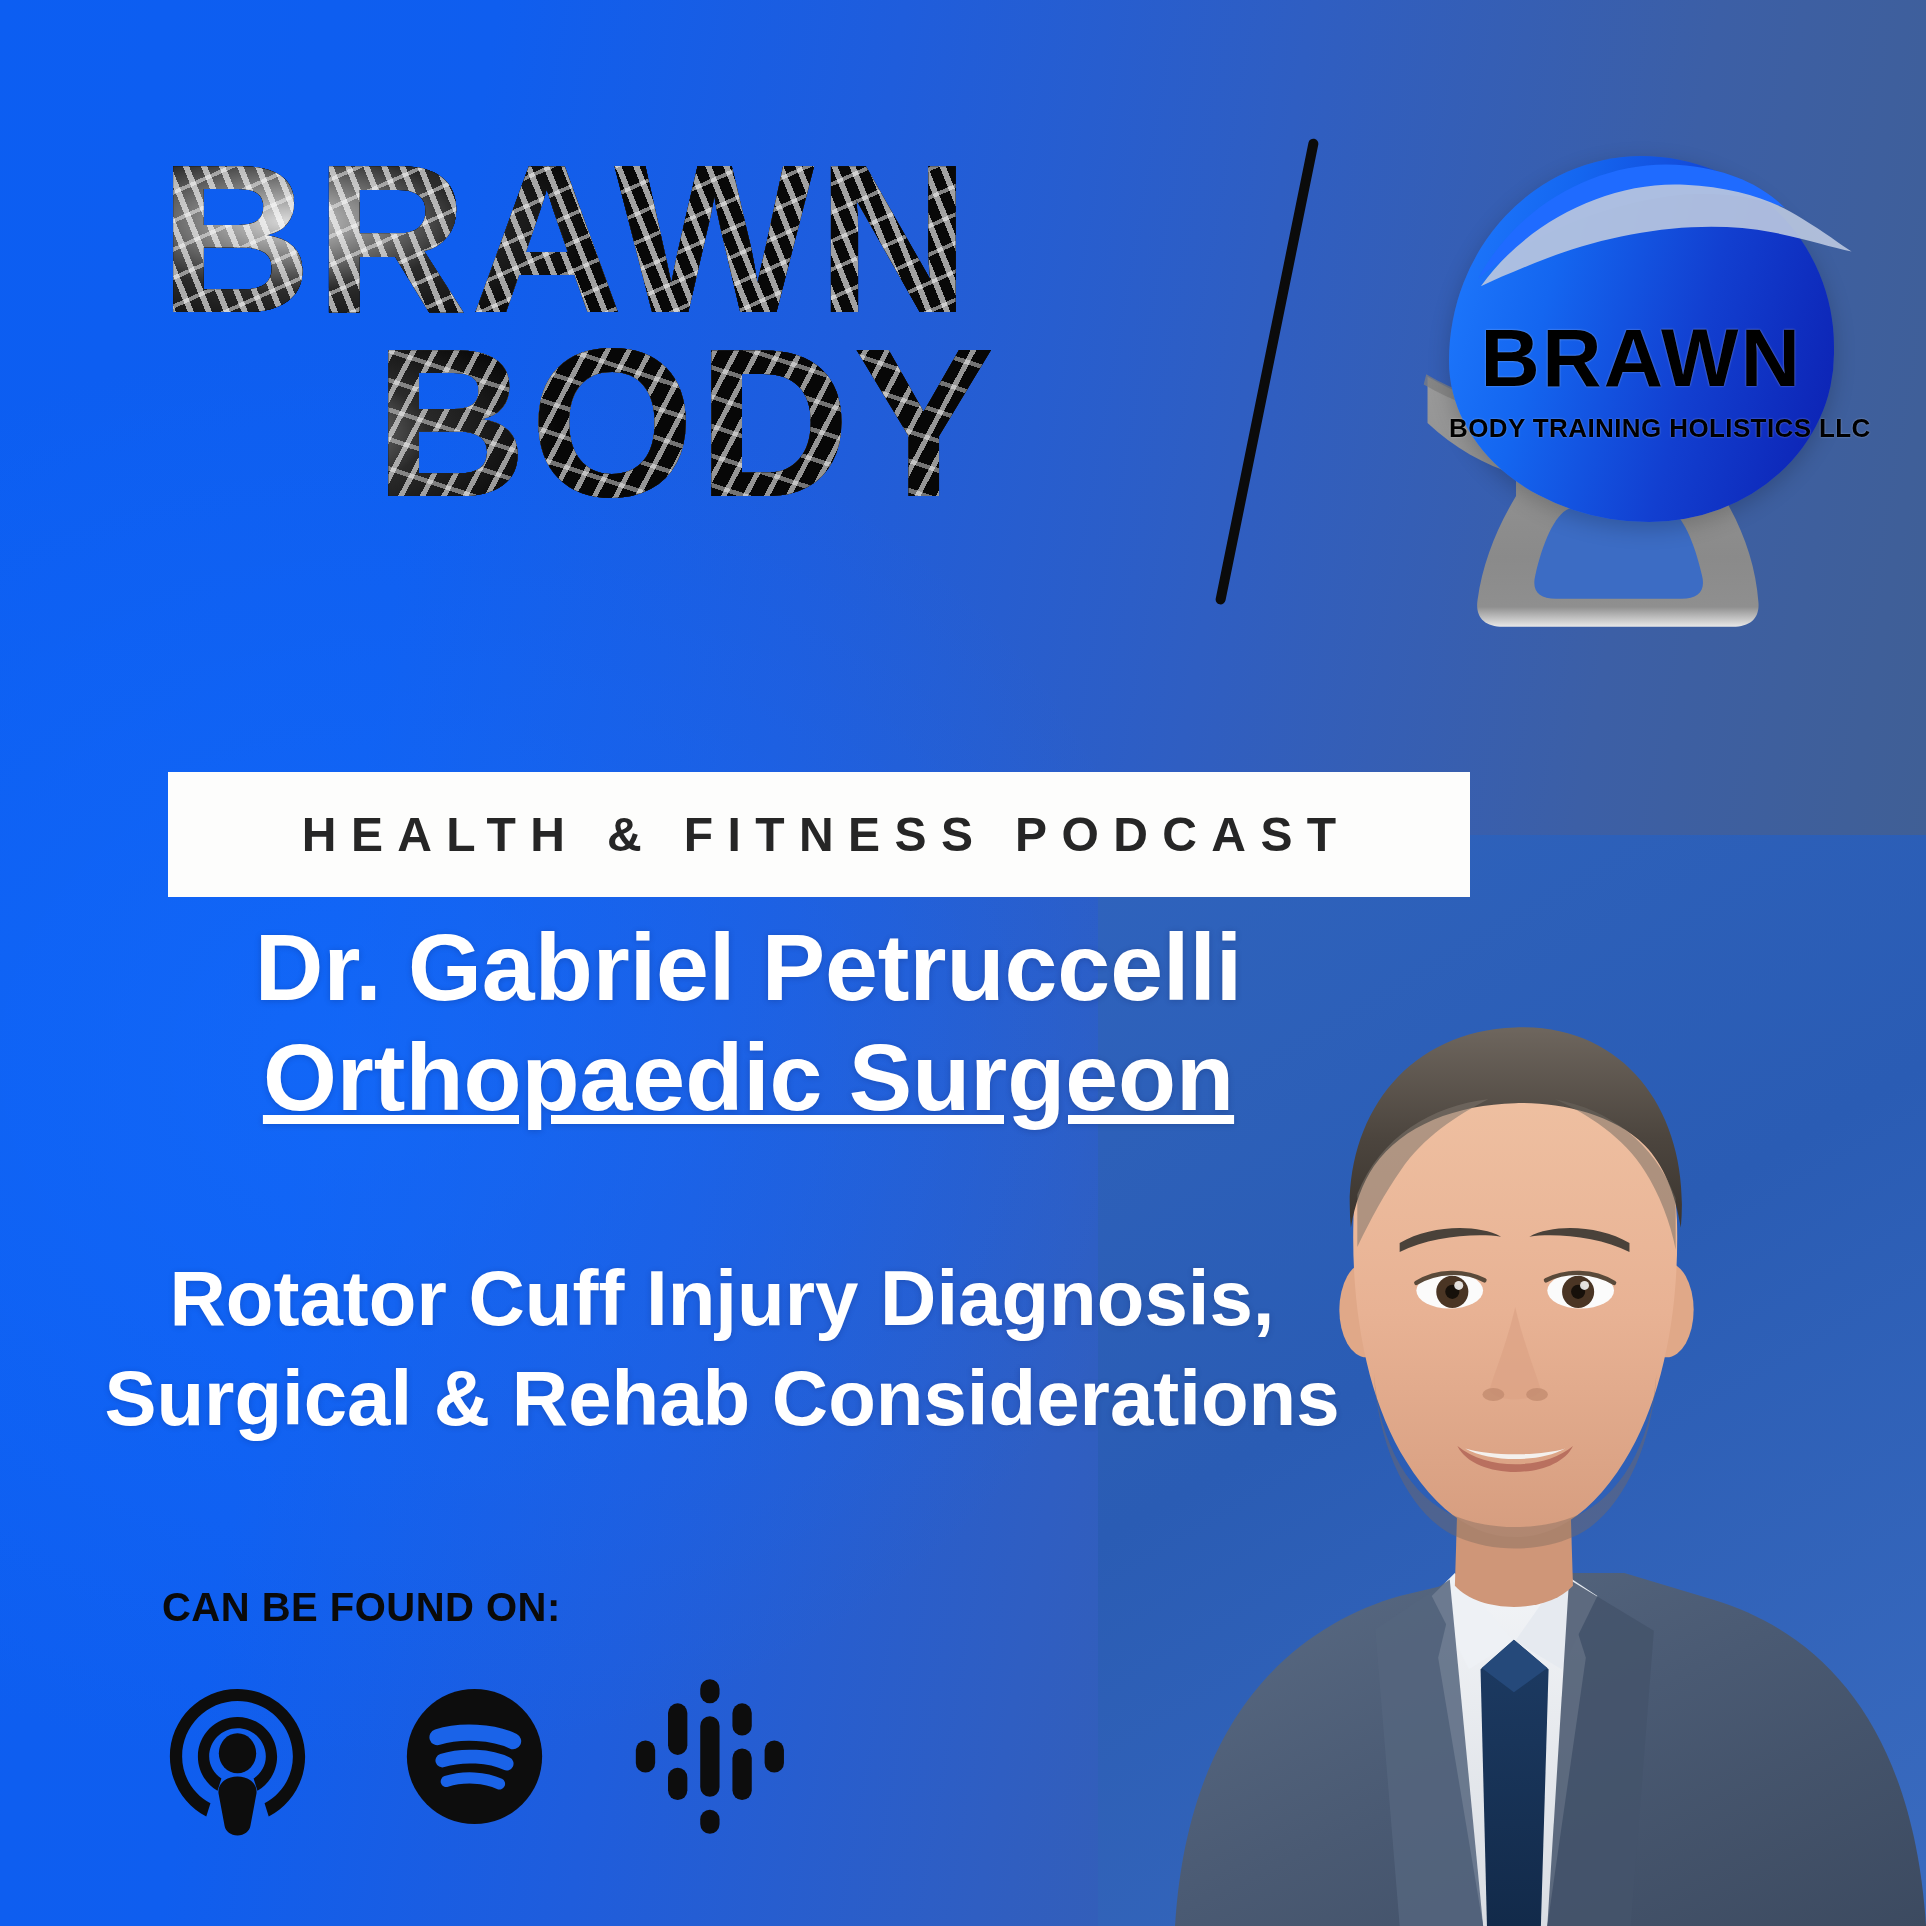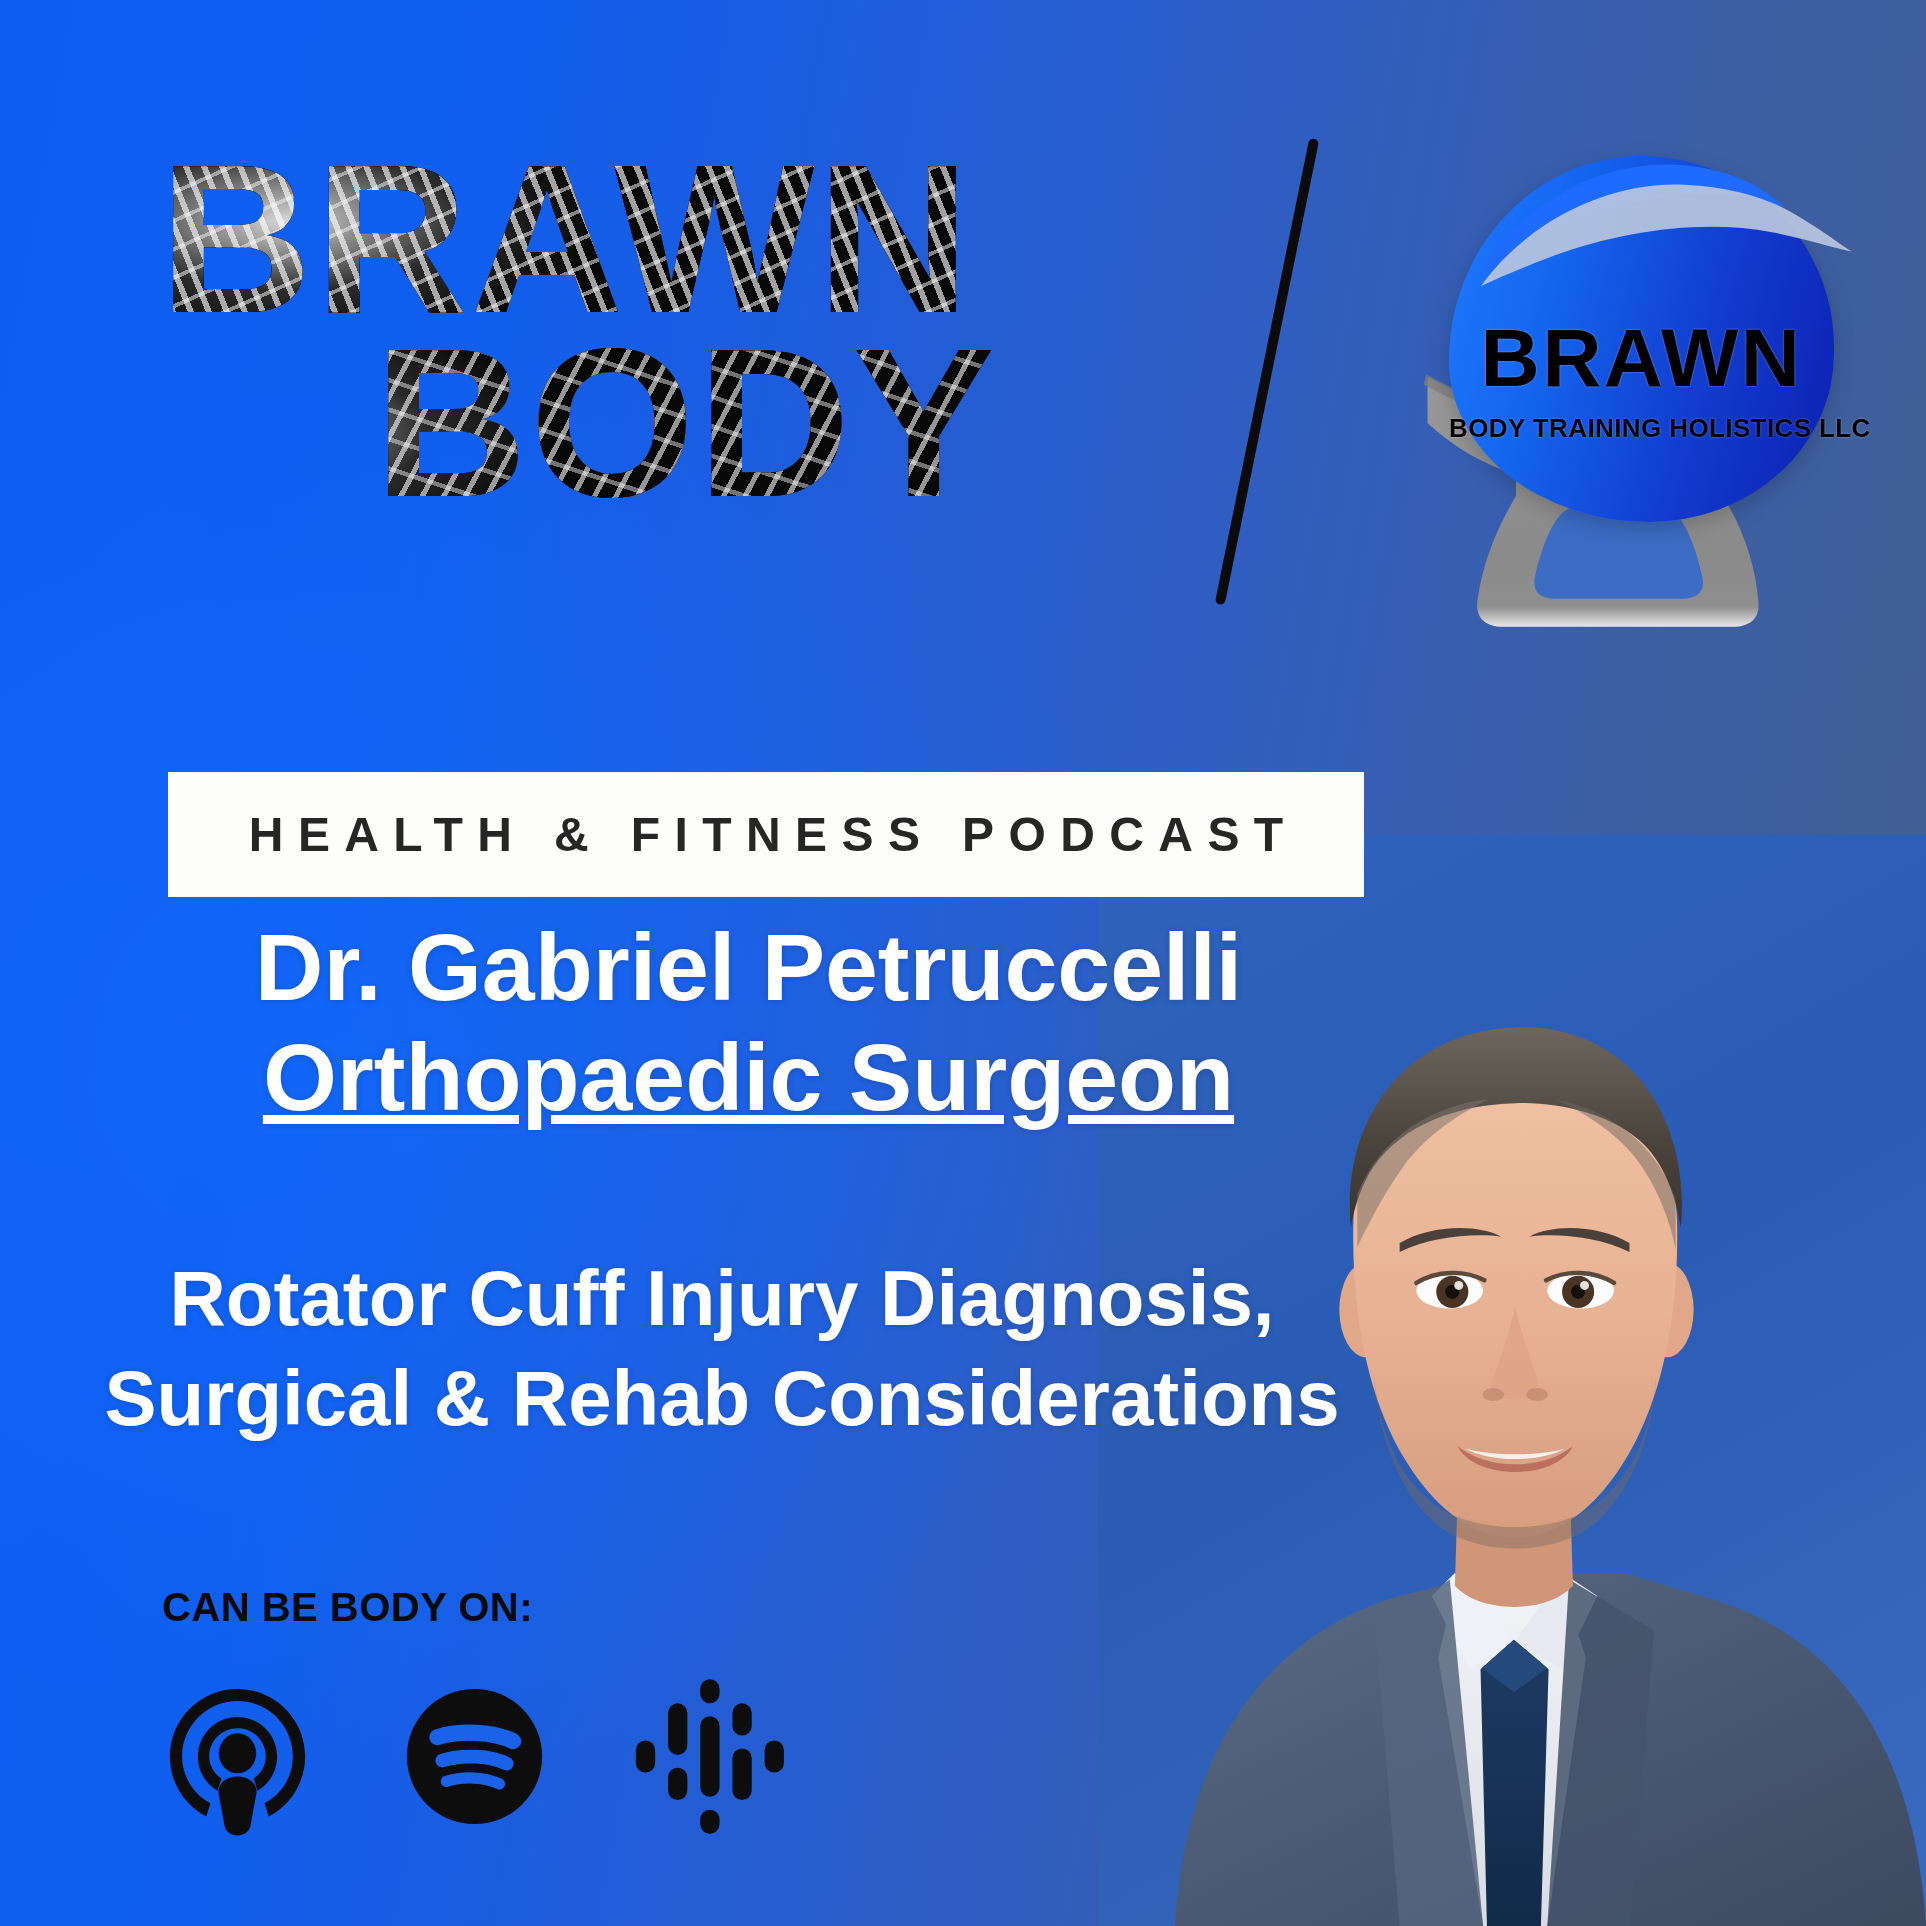--- a/index.html
+++ b/index.html
@@ -153,21 +153,21 @@
     white-space: nowrap;
     text-shadow: 0 0 1.9px rgba(255,255,255,0.45);
     font-stretch: condensed;
   }
 
   
   .banner {
     position: absolute;
     left: 168px;
     top: 772px;
-    width: 1196px;
+    width: 1302px;
     height: 125px;
     background: #fdfdfc;
     display: flex;
     align-items: center;
     justify-content: center;
   }
   .banner-text {
     font-size: 48px;
     font-weight: 700;
     color: #262626;
@@ -422,21 +422,21 @@
     <span class="banner-text">HEALTH &amp; FITNESS PODCAST</span>
   </div>
 
   <div class="guest">
     <div class="guest-name">Dr. Gabriel Petruccelli</div>
     <div class="guest-role">Orthopaedic Surgeon</div>
   </div>
 
   <div class="episode">Rotator Cuff Injury Diagnosis, Surgical &amp; Rehab Considerations</div>
 
-  <div class="found-label">CAN BE BODY ON:</div>
+  <div class="found-label">CAN BE FOUND ON:</div>
 
   <div class="platforms">
 
     <svg class="platform-icon" viewBox="0 0 100 100">
       <path d="M50 8 C 26.8 8 8 26.8 8 50 c0 16.2 9.2 30.3 22.6 37.3
                l 2.6 -8.2 C 22.6 73.4 15.6 62.5 15.6 50 C 15.6 31 31 15.6 50 15.6
                S 84.4 31 84.4 50 c 0 12.5 -7 23.4 -17.6 29.1 l 2.6 8.2
                C 82.8 80.3 92 66.2 92 50 C 92 26.8 73.2 8 50 8 Z" fill="#0d0d0d"></path>
       <path d="M50 25.4 c -13.6 0 -24.6 11 -24.6 24.6 c 0 9.1 4.9 17 12.2 21.3
                l 2.4 -7.6 C 35.4 60.6 32.4 55.6 32.4 50 c 0 -9.7 7.9 -17.6 17.6 -17.6

